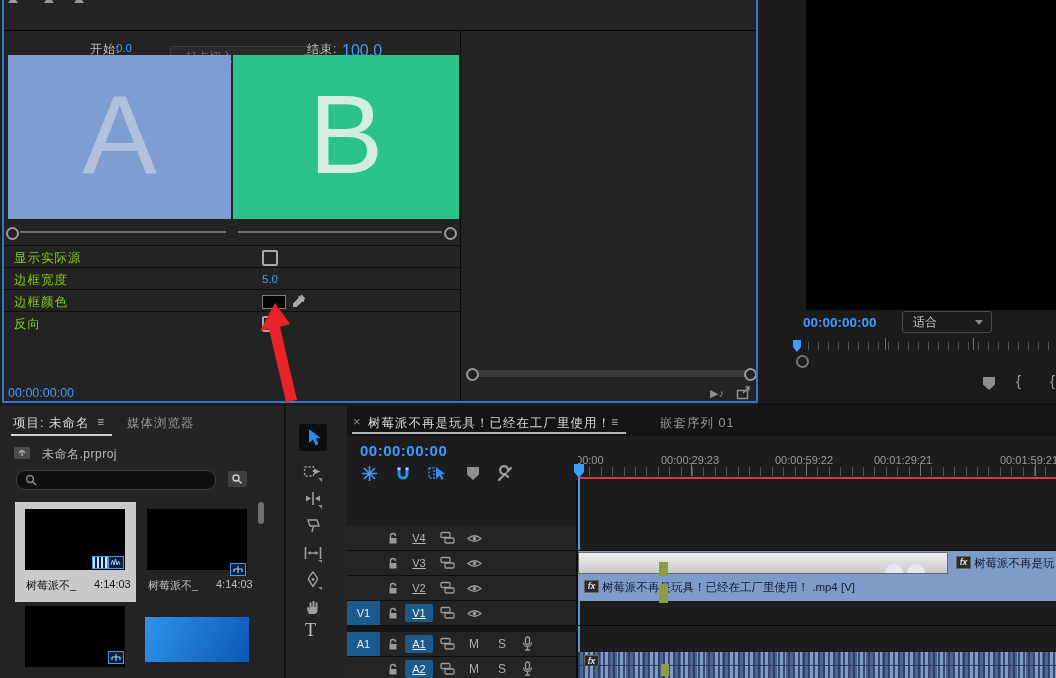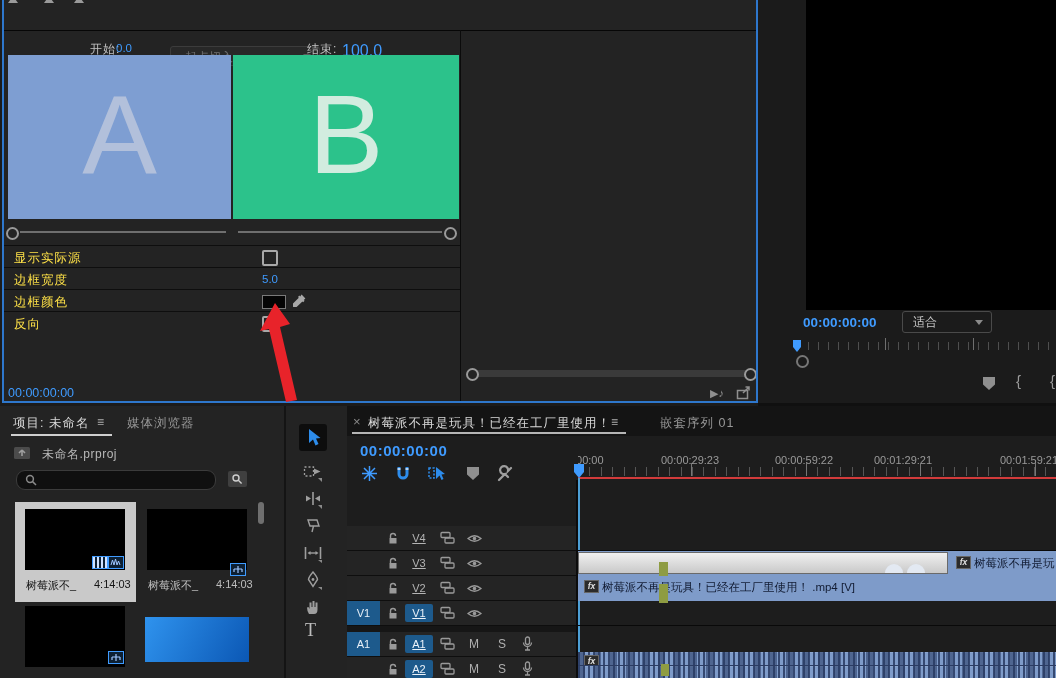--- a/index.html
+++ b/index.html
@@ -16,21 +16,21 @@
   .dd .lbl{position:absolute;left:14px;top:2px;font-size:12px;}
   .chev{position:absolute;width:0;height:0;border-left:4px solid transparent;border-right:4px solid transparent;border-top:5px solid #8a8a8a;}
   .blue{color:#3f9bff;}
   .hdrline{border-top:1px solid #060606;}
   .prevA{background:#7e9ed2;}
   .prevB{background:#2cc28b;}
   .bigletter{width:100%;text-align:center;font-size:112px;line-height:160px;font-weight:400;}
   .sline{height:2px;background:#6f6f6f;}
   .sknob{width:9px;height:9px;border:2px solid #9a9a9a;border-radius:50%;background:#232323;}
   .fxrow{left:0;width:456px;height:22px;border-top:1px solid #0e0e0e;}
-  .fxrow .rlabel{position:absolute;left:10px;top:4px;font-size:12.5px;color:#fde047;letter-spacing:1px;}
+  .fxrow .rlabel{position:absolute;left:10px;top:4px;font-size:12.5px;color:#84cc16;letter-spacing:1px;}
   .cbox{position:absolute;left:258px;top:4px;width:12px;height:12px;border:2px solid #a8a8a8;border-radius:2px;background:transparent;}
   .swatch{position:absolute;left:258px;top:5px;width:22px;height:12px;background:#050505;border:1px solid #7a7a7a;}
   .minidd{position:absolute;left:258px;top:2px;width:82px;height:16px;border:1px solid #5a5a5a;border-radius:3px;color:#c8c8c8;}
   .vdiv{width:1px;background:#0b0b0b;}
   .hthumb{background:#3a3a3a;border-radius:4px;height:7px;}
   .gicon{color:#8f8f8f;}
 
   
   .pm-video{left:806px;top:0;width:250px;height:310px;background:#000;}
   .ticks-min{background:repeating-linear-gradient(90deg,#4f4f4f 0 1px,transparent 1px 10px);}

